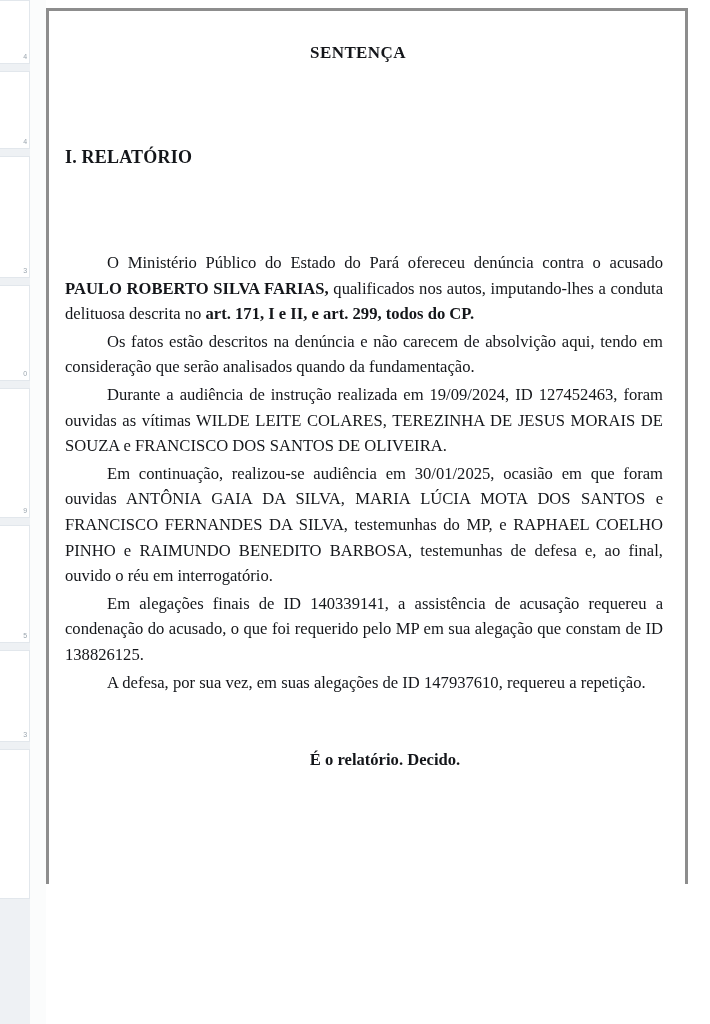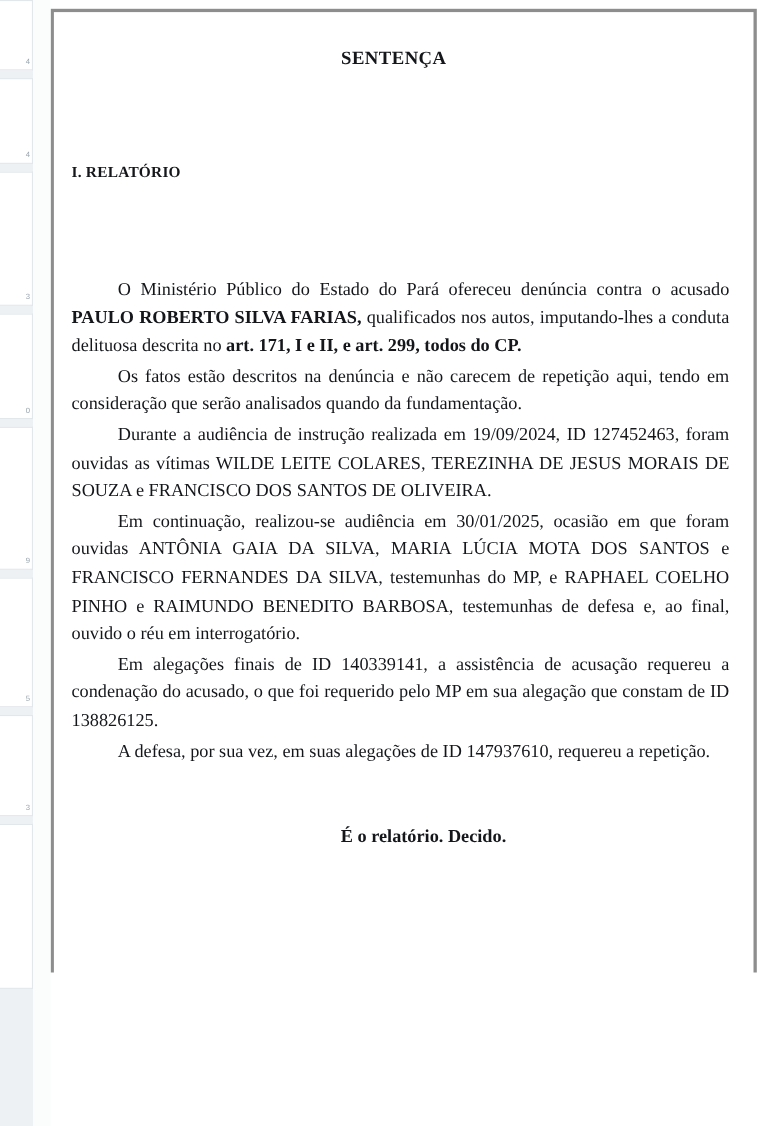--- a/index.html
+++ b/index.html
@@ -103,21 +103,21 @@
     font-weight: bold;
     font-size: 17px;
     line-height: 20px;
     letter-spacing: 0.4px;
     color: #14161a;
     margin: 10px 0 0 0;
     padding-right: 12px;
   }
   .section-heading {
     font-weight: bold;
-    font-size: 14px;
+    font-size: 18px;
     line-height: 21px;
     letter-spacing: 0.2px;
     color: #14161a;
     margin: 84px 0 0 0;
   }
   .body-block {
     margin-top: 82px;
   }
   p.para {
     margin: 0 0 2px 0;
@@ -194,21 +194,21 @@
   <div class="page-scroll">
     <div class="page">
       <div class="page-inner">
 
         <div class="doc-title">SENTENÇA</div>
 
         <div class="section-heading">I. RELATÓRIO</div>
 
         <div class="body-block" id="para-list">
             <p class="para"><span>O Ministério Público do Estado do Pará ofereceu denúncia contra o acusado </span><b>PAULO ROBERTO SILVA FARIAS,</b><span> qualificados nos autos, imputando-lhes a conduta delituosa descrita no </span><b>art. 171, I e II, e art. 299, todos do CP.</b></p>
-            <p class="para"><span>Os fatos estão descritos na denúncia e não carecem de repetição aqui, tendo em consideração que serão analisados quando da fundamentação.</span></p>
+            <p class="para"><span>Os fatos estão descritos na denúncia e não carecem de absolvição aqui, tendo em consideração que serão analisados quando da fundamentação.</span></p>
             <p class="para"><span>Durante a audiência de instrução realizada em 19/09/2024, ID 127452463, foram ouvidas as vítimas WILDE LEITE COLARES, TEREZINHA DE JESUS MORAIS DE SOUZA e FRANCISCO DOS SANTOS DE OLIVEIRA.</span></p>
             <p class="para"><span>Em continuação, realizou-se audiência em 30/01/2025, ocasião em que foram ouvidas ANTÔNIA GAIA DA SILVA, MARIA LÚCIA MOTA DOS SANTOS e FRANCISCO FERNANDES DA SILVA, testemunhas do MP, e RAPHAEL COELHO PINHO e RAIMUNDO BENEDITO BARBOSA, testemunhas de defesa e, ao final, ouvido o réu em interrogatório.</span></p>
             <p class="para"><span>Em alegações finais de ID 140339141, a assistência de acusação requereu a condenação do acusado, o que foi requerido pelo MP em sua alegação que constam de ID 138826125.</span></p>
             <p class="para"><span>A defesa, por sua vez, em suas alegações de ID 147937610, requereu a repetição.</span></p>
           </div>
 
         <p class="closing">É o relatório. Decido.</p>
 
       </div>
     </div>

